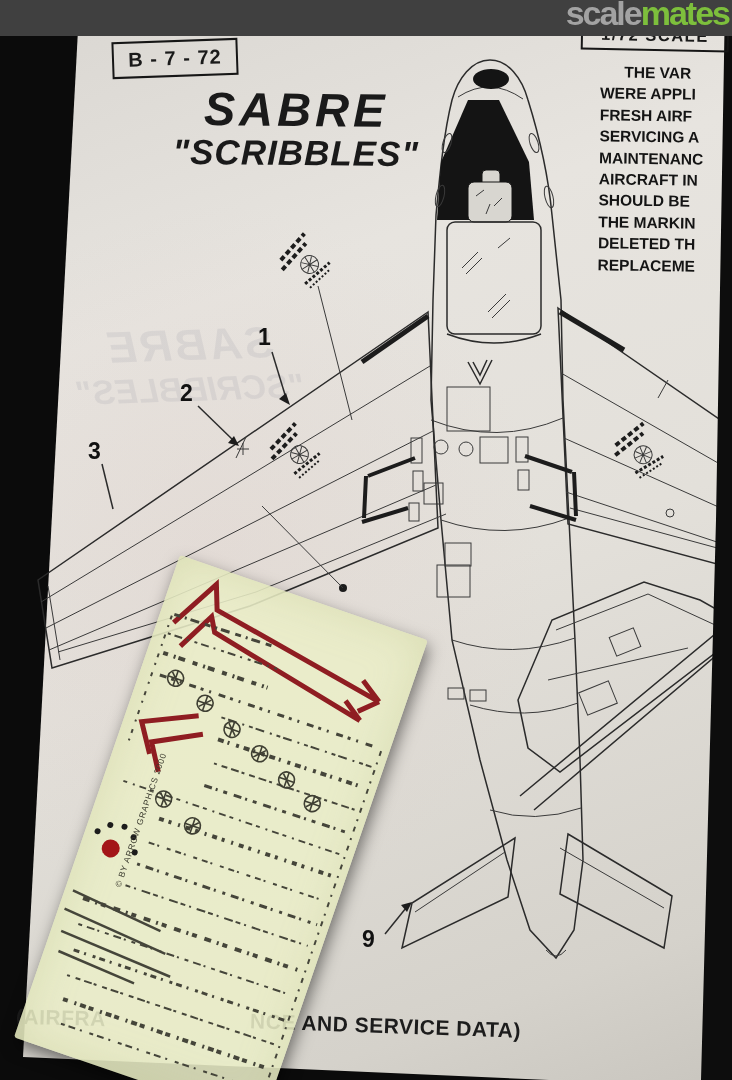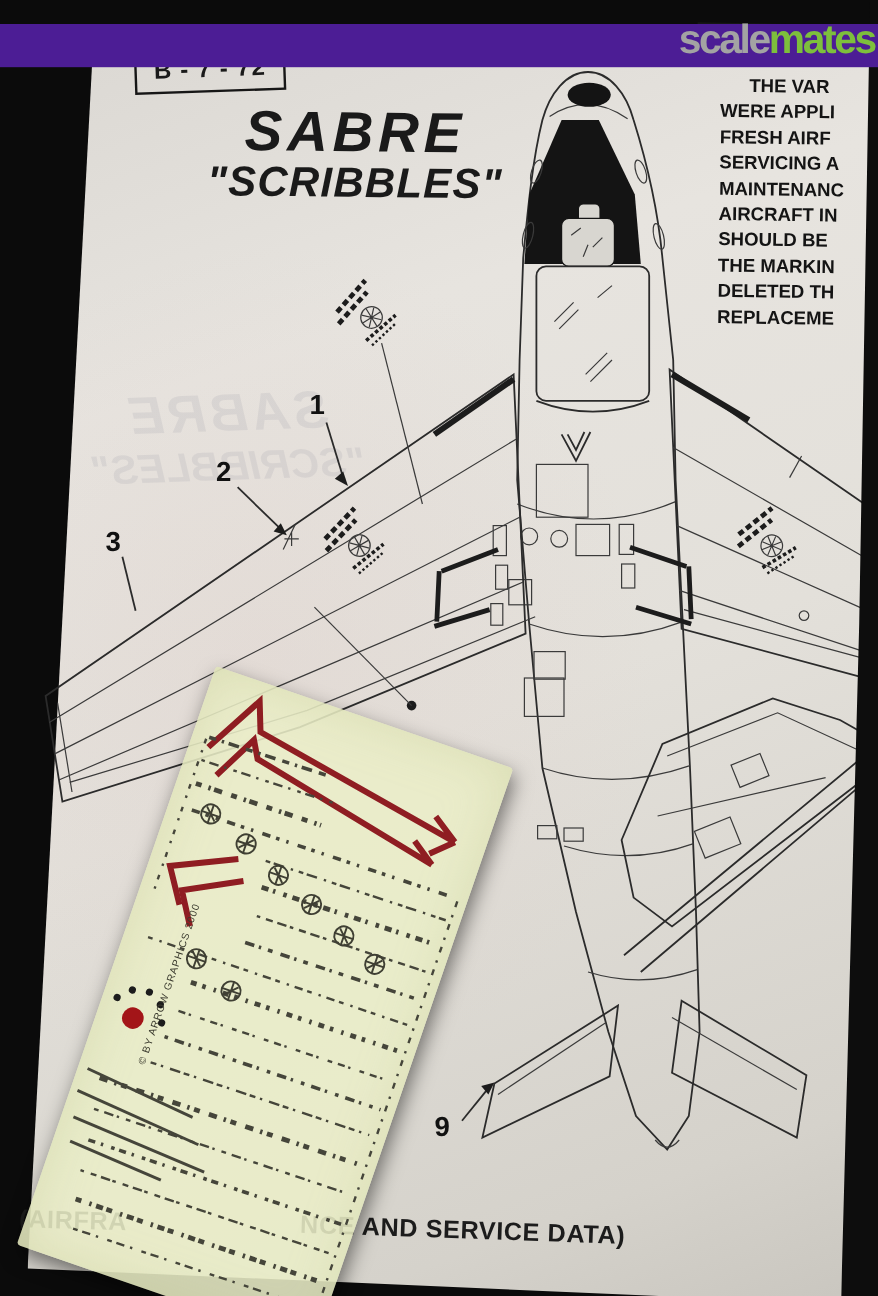--- a/index.html
+++ b/index.html
@@ -9,21 +9,21 @@
   
   .paper{position:absolute;inset:0;z-index:1;
     clip-path:polygon(78px 30px,732px 24px,727px 352px,705px 1080px,549px 1080px,23px 1057px);
     background:
       radial-gradient(ellipse at 30% 52%, rgba(222,200,196,0.25), rgba(0,0,0,0) 45%),
       linear-gradient(160deg,#d9d6d1 0%,#e7e4df 28%,#e3e0da 55%,#d5d2cb 88%,#c9c6bf 100%);}
   .right-shadow{position:absolute;inset:0;z-index:40;background:#0d0d0d;
     clip-path:polygon(725px 0px,732px 0px,732px 1080px,701px 1080px,716px 520px);}
 
   
-  .banner{position:absolute;top:0;left:0;right:0;height:36px;background:#4c1d95;z-index:50;margin-top:20px;}
+  .banner{position:absolute;top:0;left:0;right:0;height:36px;background:#404040;z-index:50;}
   .brand{position:absolute;right:3px;top:-6px;font-weight:bold;font-size:34px;letter-spacing:-2px;}
   .brand .p1{color:#a3a3a3;} .brand .p2{color:#7dbf3c;}
 
   
   .codebox{position:absolute;left:112px;top:40px;width:122px;height:33px;z-index:12;
     border:2.5px solid #161616;transform:rotate(-2deg);display:flex;align-items:center;justify-content:center;
     font-weight:bold;font-size:20px;letter-spacing:1px;}
   .scalebox{position:absolute;left:581px;top:20px;width:144px;height:27px;z-index:45;
     border:2.5px solid #161616;transform:rotate(1.2deg);display:flex;align-items:center;justify-content:center;
     font-weight:bold;font-size:16.5px;letter-spacing:1.5px;white-space:nowrap;}

